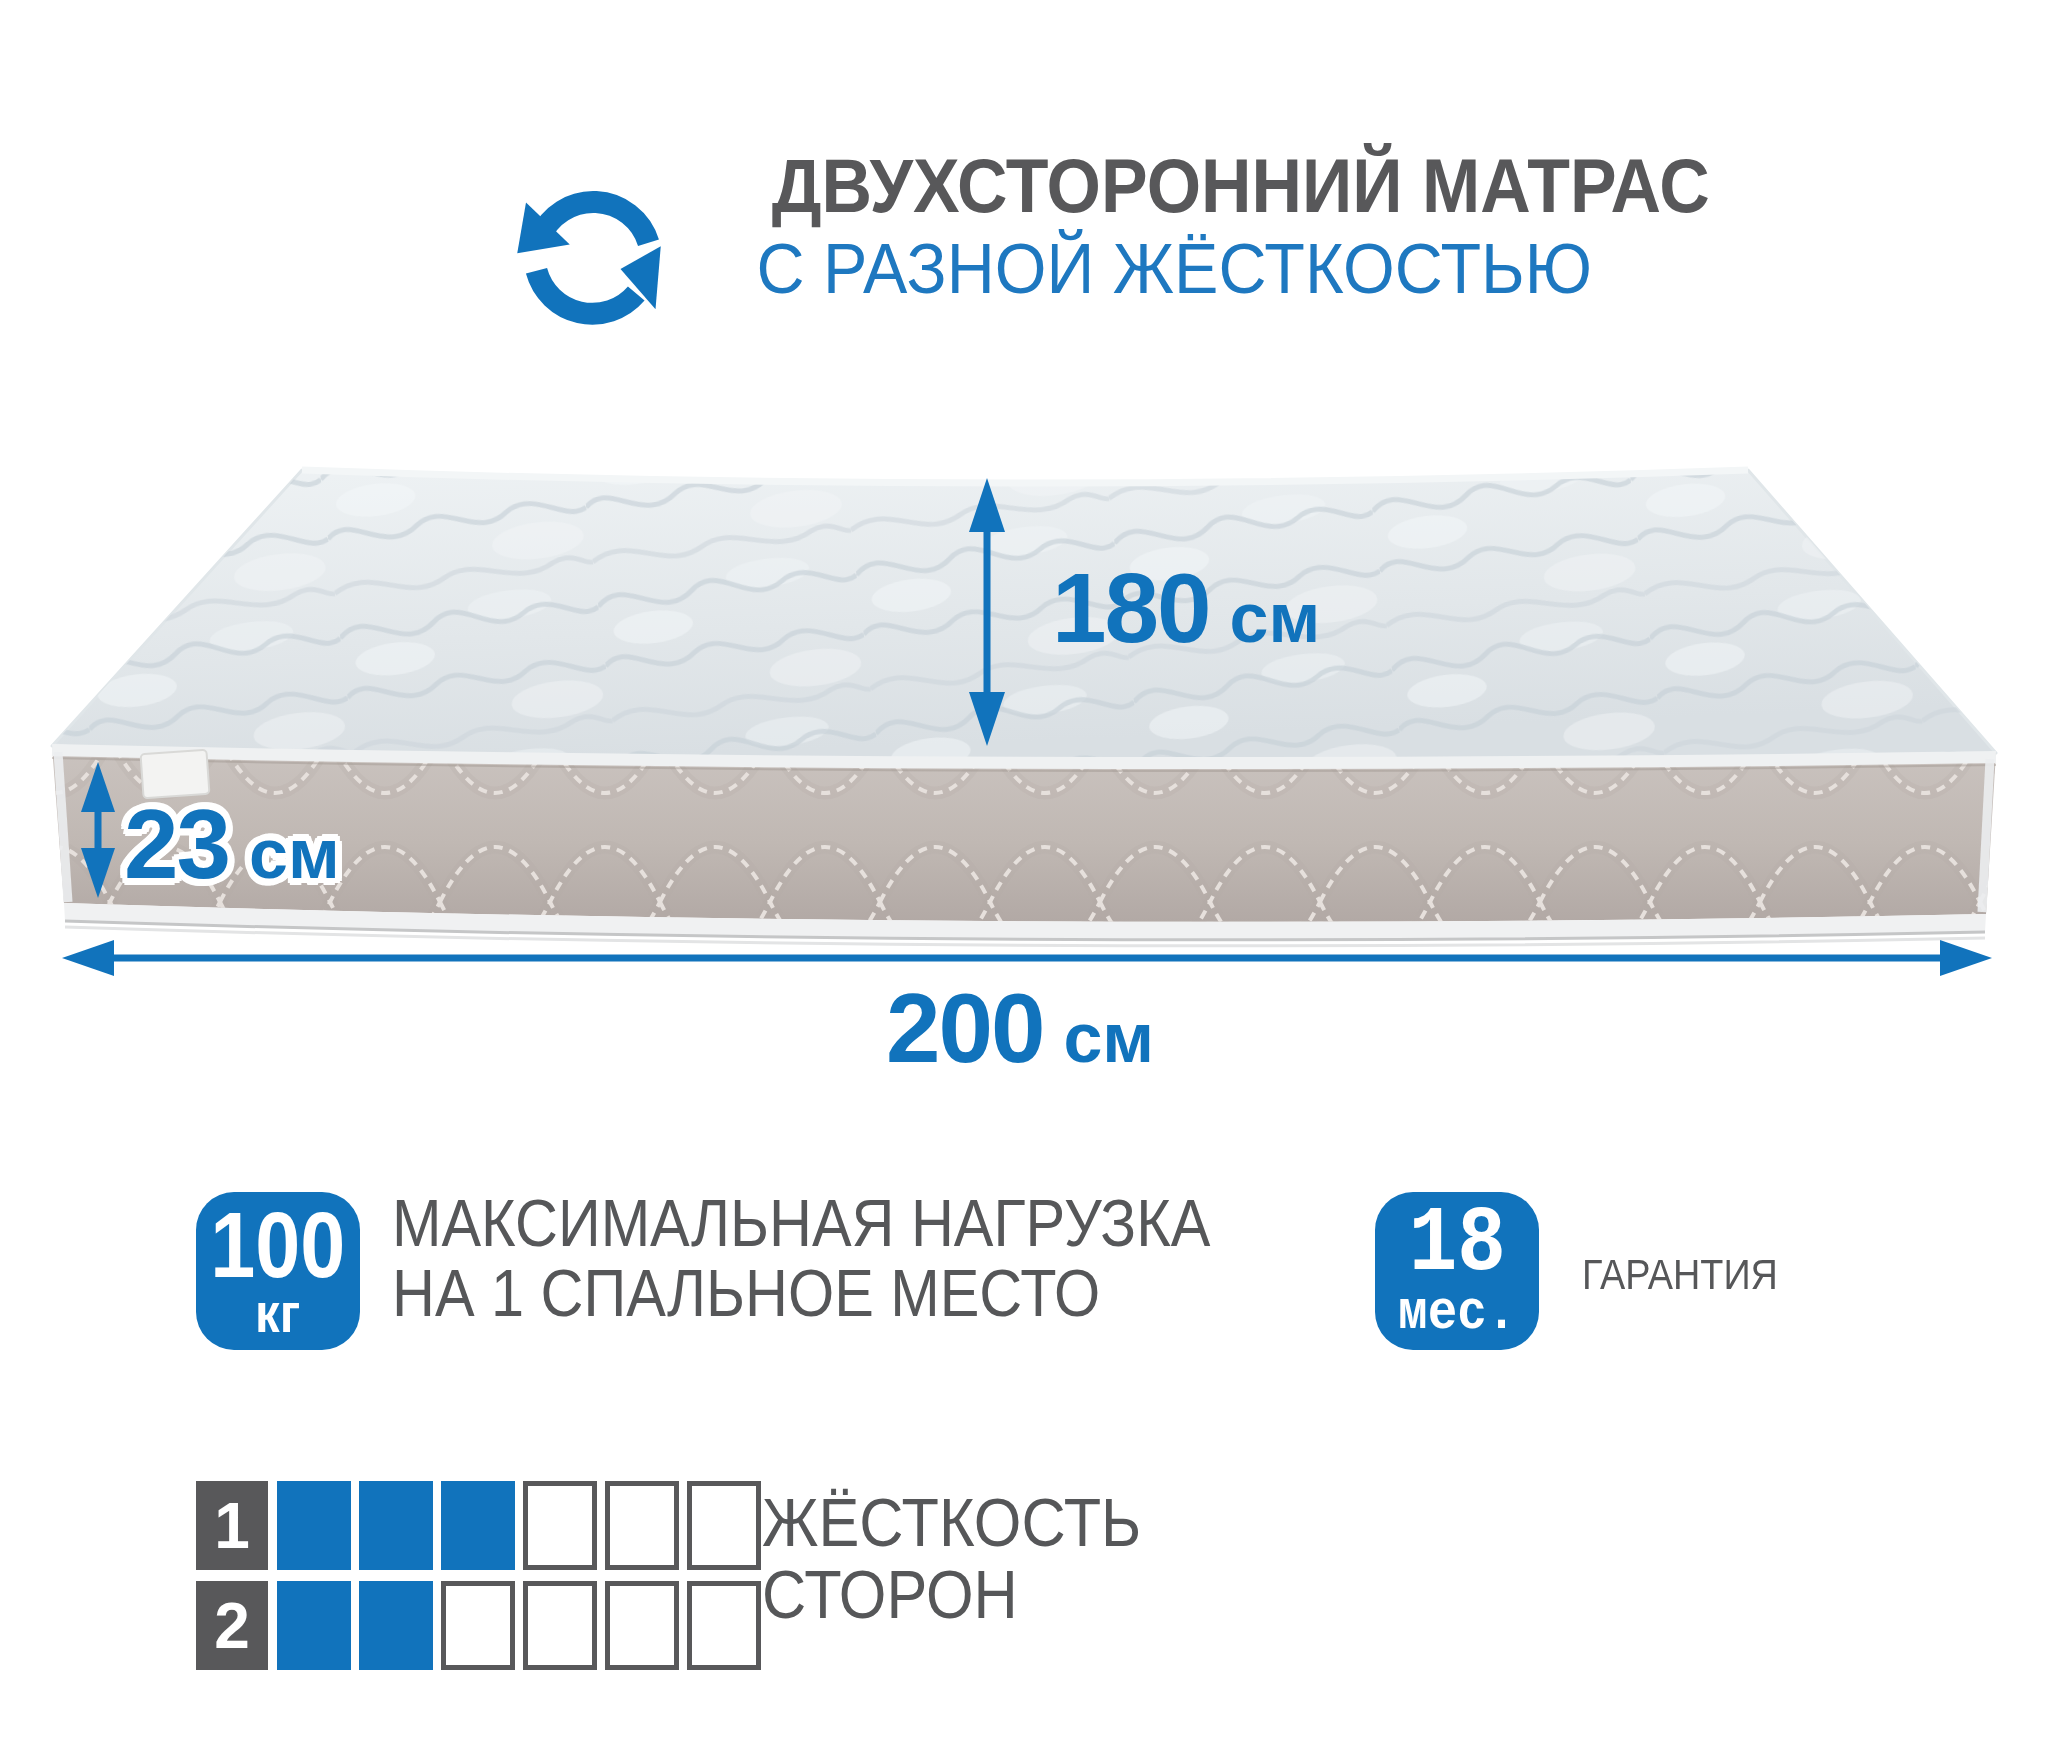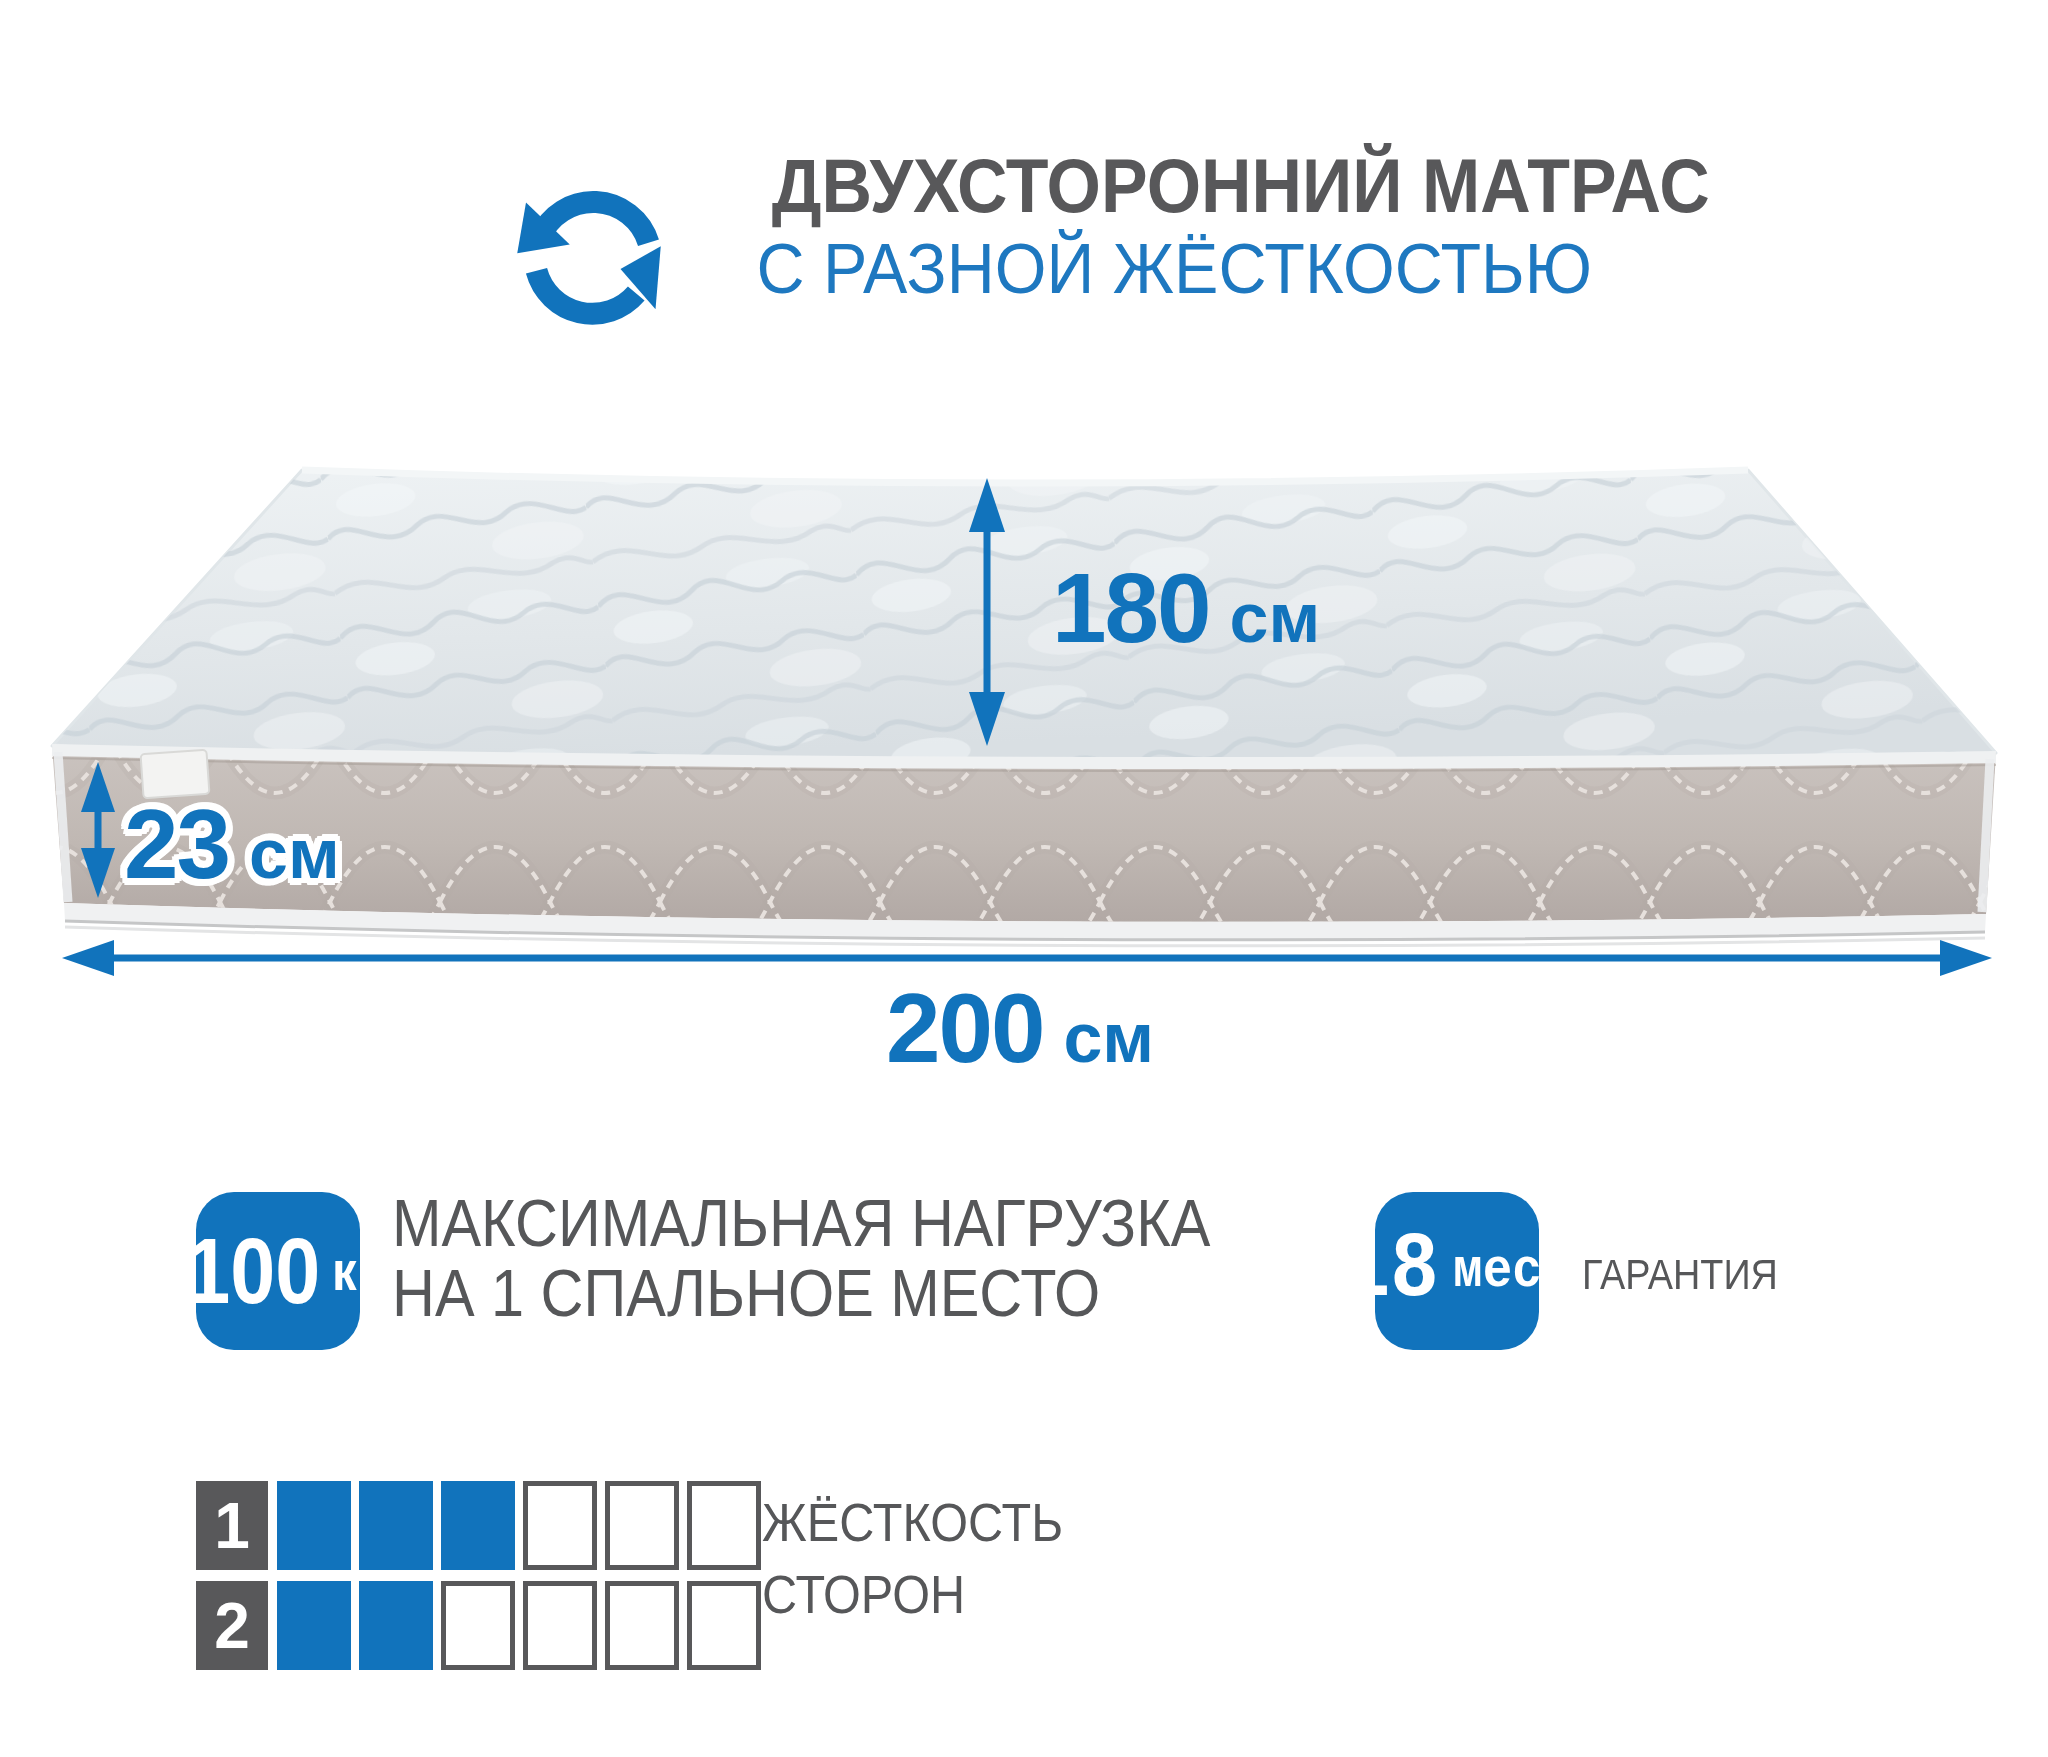--- a/index.html
+++ b/index.html
@@ -31,40 +31,40 @@
   .dim .unit{font-size:70px;margin-left:20px;}
   .dim-depth{left:1008px;top:552px;margin-left:44px;}
   .dim-thick{left:124px;top:788px;
      text-shadow:-7px 0 0 #fff,7px 0 0 #fff,0 -7px 0 #fff,0 7px 0 #fff,
                  -5px -5px 0 #fff,5px -5px 0 #fff,-5px 5px 0 #fff,5px 5px 0 #fff,
                  -7px -3px 0 #fff,7px 3px 0 #fff,-3px 7px 0 #fff,3px -7px 0 #fff;}
   .dim-len{left:1020px;top:972px;transform:translateX(-50%);}
 
   
   .badge{width:164px;height:158px;background:var(--accent);border-radius:38px;
-         color:#fff;display:flex;flex-direction:row;align-items:center;
+         color:#fff;display:flex;flex-direction:column;align-items:center;
          justify-content:center;text-align:center;}
   .badge .bval{font-size:92px;font-weight:bold;line-height:84px;transform:scaleX(.88);}
   .badge .bunit{font-size:56px;font-weight:bold;line-height:52px;transform:scaleX(.88);}
   .badge-load{left:196px;top:1192px;}
   .badge-warranty{left:1375px;top:1192px;font-family:Liberation Mono, monospace;}
   .feat-text{color:var(--gray);font-size:66px;line-height:70px;font-weight:normal;}
   .load-text{left:392px;top:1188px;}
   .warranty-text{left:1582px;top:1240px;font-size:42px;}
 
   
   .firm{left:196px;top:1481px;}
   .f-row{display:flex;margin-bottom:11px;}
   .f-label{width:72px;height:89px;background:var(--cellgray);color:#fff;font-size:64px;
            font-weight:bold;display:flex;align-items:center;justify-content:center;
            margin-right:9px;}
   .f-cell{width:74px;height:89px;margin-right:8px;box-sizing:border-box;
           background:#fff;border:5px solid var(--cellgray);}
   .f-cell.filled{background:var(--accent);border:none;}
-  .firm-text{left:762px;top:1486px;color:var(--gray);font-size:54px;line-height:72px;}
+  .firm-text{left:762px;top:1486px;color:var(--gray);font-size:68px;line-height:72px;}
 </style>
 </head>
 <body>
 
 <svg class="abs scene" viewBox="0 0 2048 1757" width="2048" height="1757">
   <defs>
     <linearGradient id="topShade" x1="0" y1="0" x2="0.25" y2="1">
       <stop offset="0" stop-color="#eef2f4"></stop>
       <stop offset="0.6" stop-color="#e2e7ea"></stop>
       <stop offset="1" stop-color="#d9dfe3"></stop>

